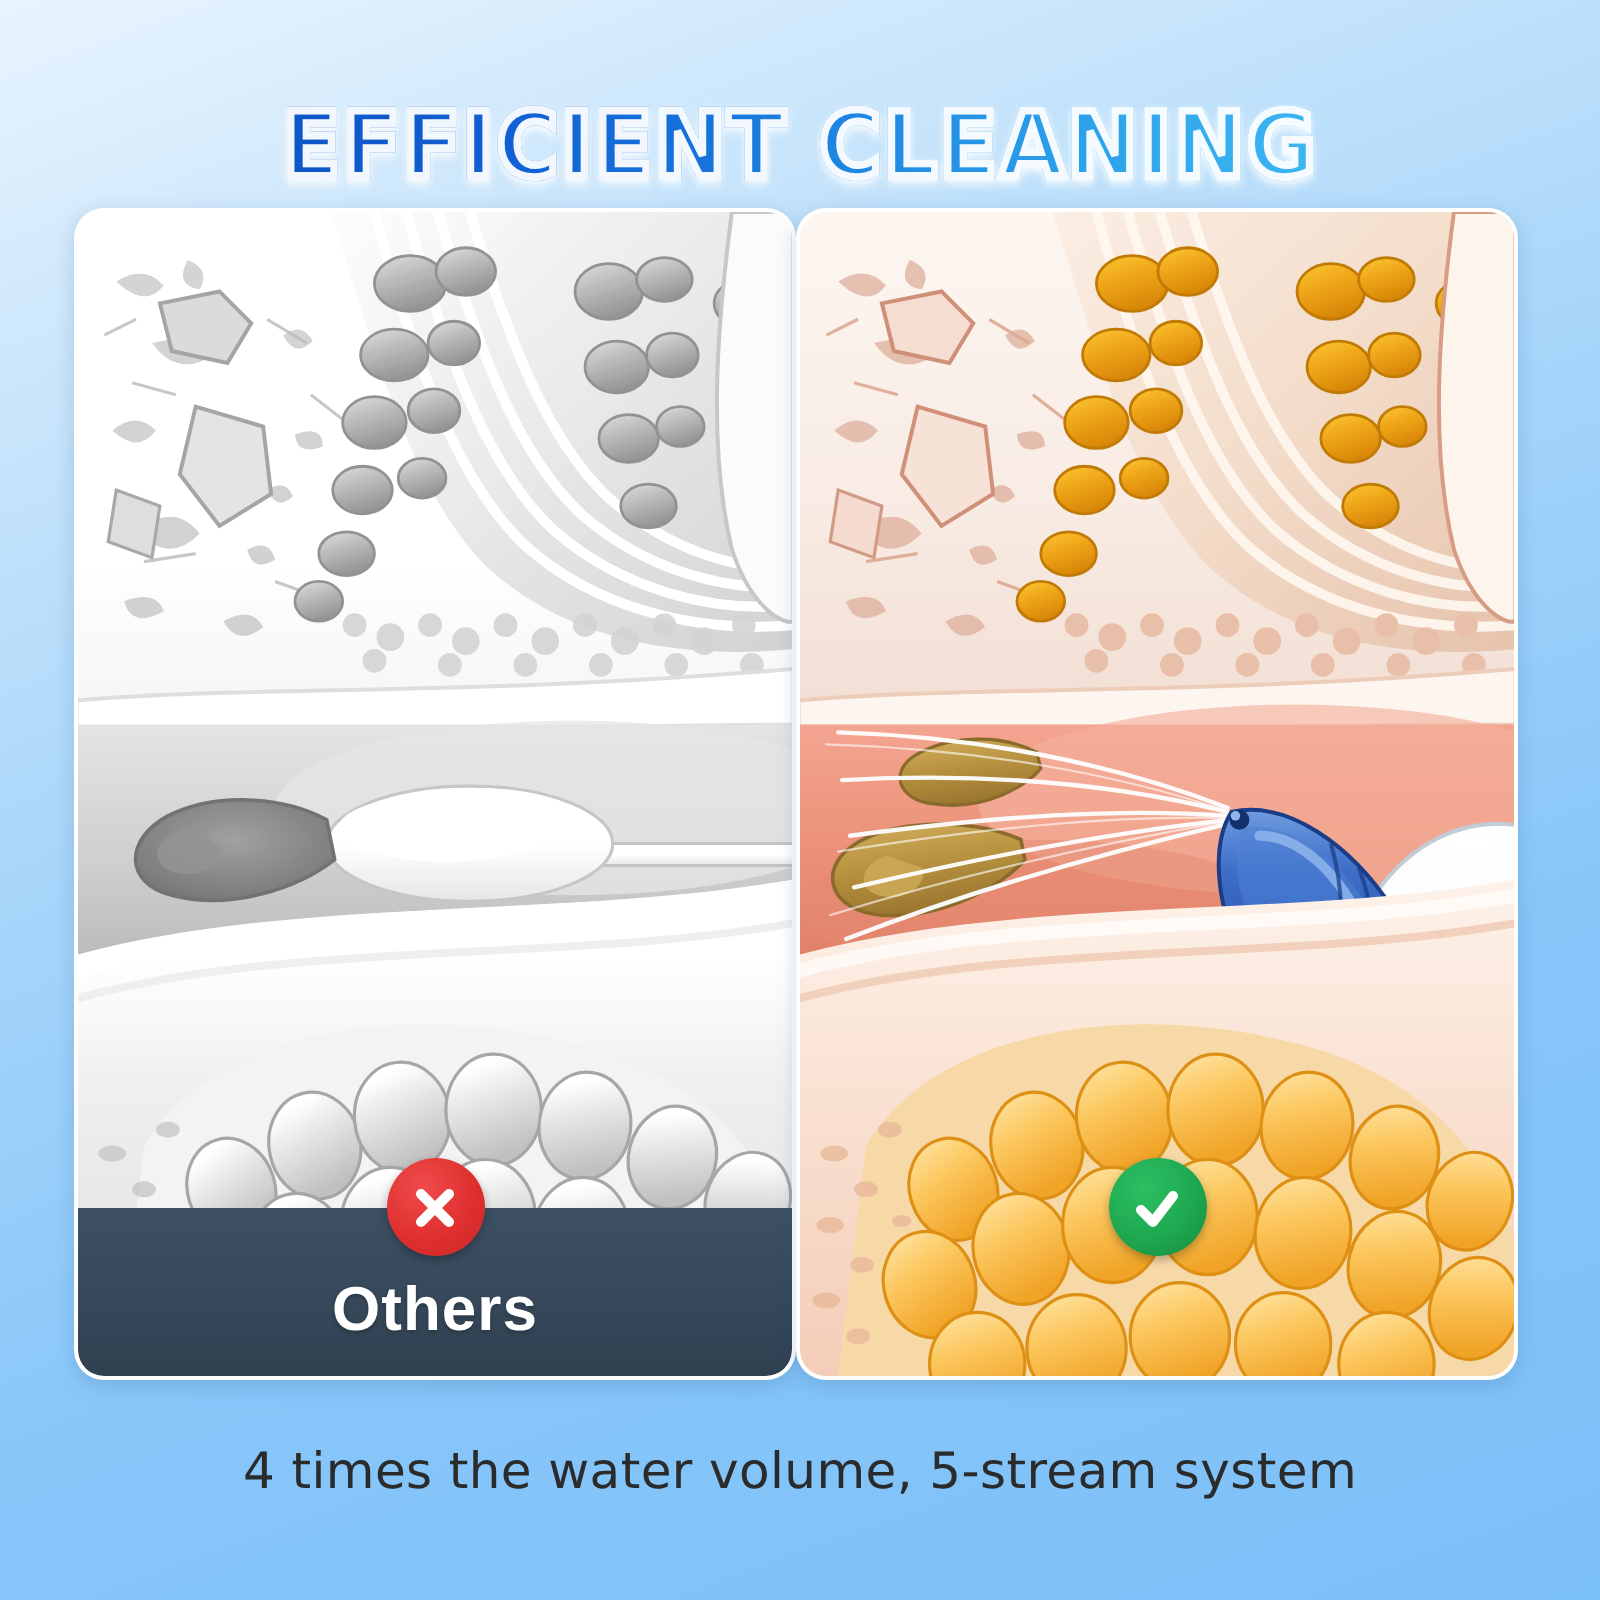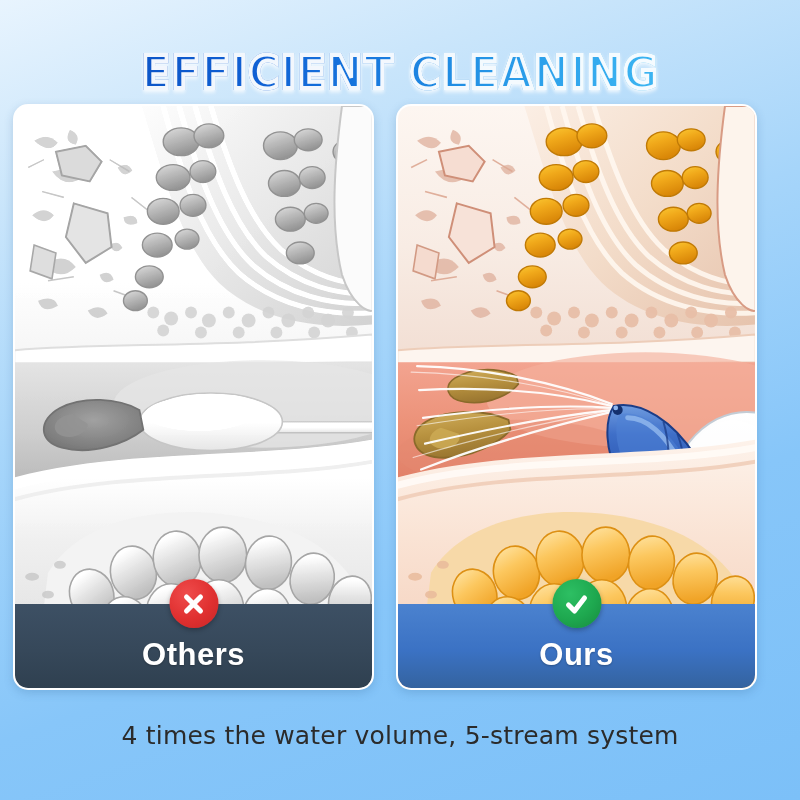--- a/index.html
+++ b/index.html
@@ -47,25 +47,24 @@
     -webkit-text-fill-color: transparent;
     paint-order: stroke fill;
     -webkit-text-stroke: 4px rgba(255,255,255,0.95);
     filter: drop-shadow(0 2px 2px rgba(255,255,255,0.85));
   }
 
   
   .panels {
     position: absolute;
     top: 104px;
-    left: 13px;
+    left: 37px;
     width: 744px;
     height: 586px;
     display: flex;
-    gap: 22px;
   }
   .panel {
     position: relative;
     width: 361px;
     height: 586px;
     border-radius: 15px;
     overflow: hidden;
     border: 2px solid rgba(255,255,255,0.92);
     box-shadow: 0 3px 10px rgba(40,90,140,0.22);
     background: #ffffff;
@@ -571,22 +570,19 @@
             <ellipse cx="52" cy="508" rx="5" ry="3"></ellipse>
         </g>
       </svg>
 
       <div class="badge badge-check">
         <svg width="28" height="28" viewBox="0 0 28 28">
           <path d="M6 15 L12 21 L22 8" stroke="#ffffff" stroke-width="5" fill="none" stroke-linecap="round" stroke-linejoin="round"></path>
         </svg>
       </div>
 
-      <div class="label-bar">
-        <span class="label-text">Ours</span>
-      </div>
     </div>
 
   </div>
 
   <div class="caption">4 times the water volume, 5-stream system</div>
 
 </div>
 
 </body></html>

